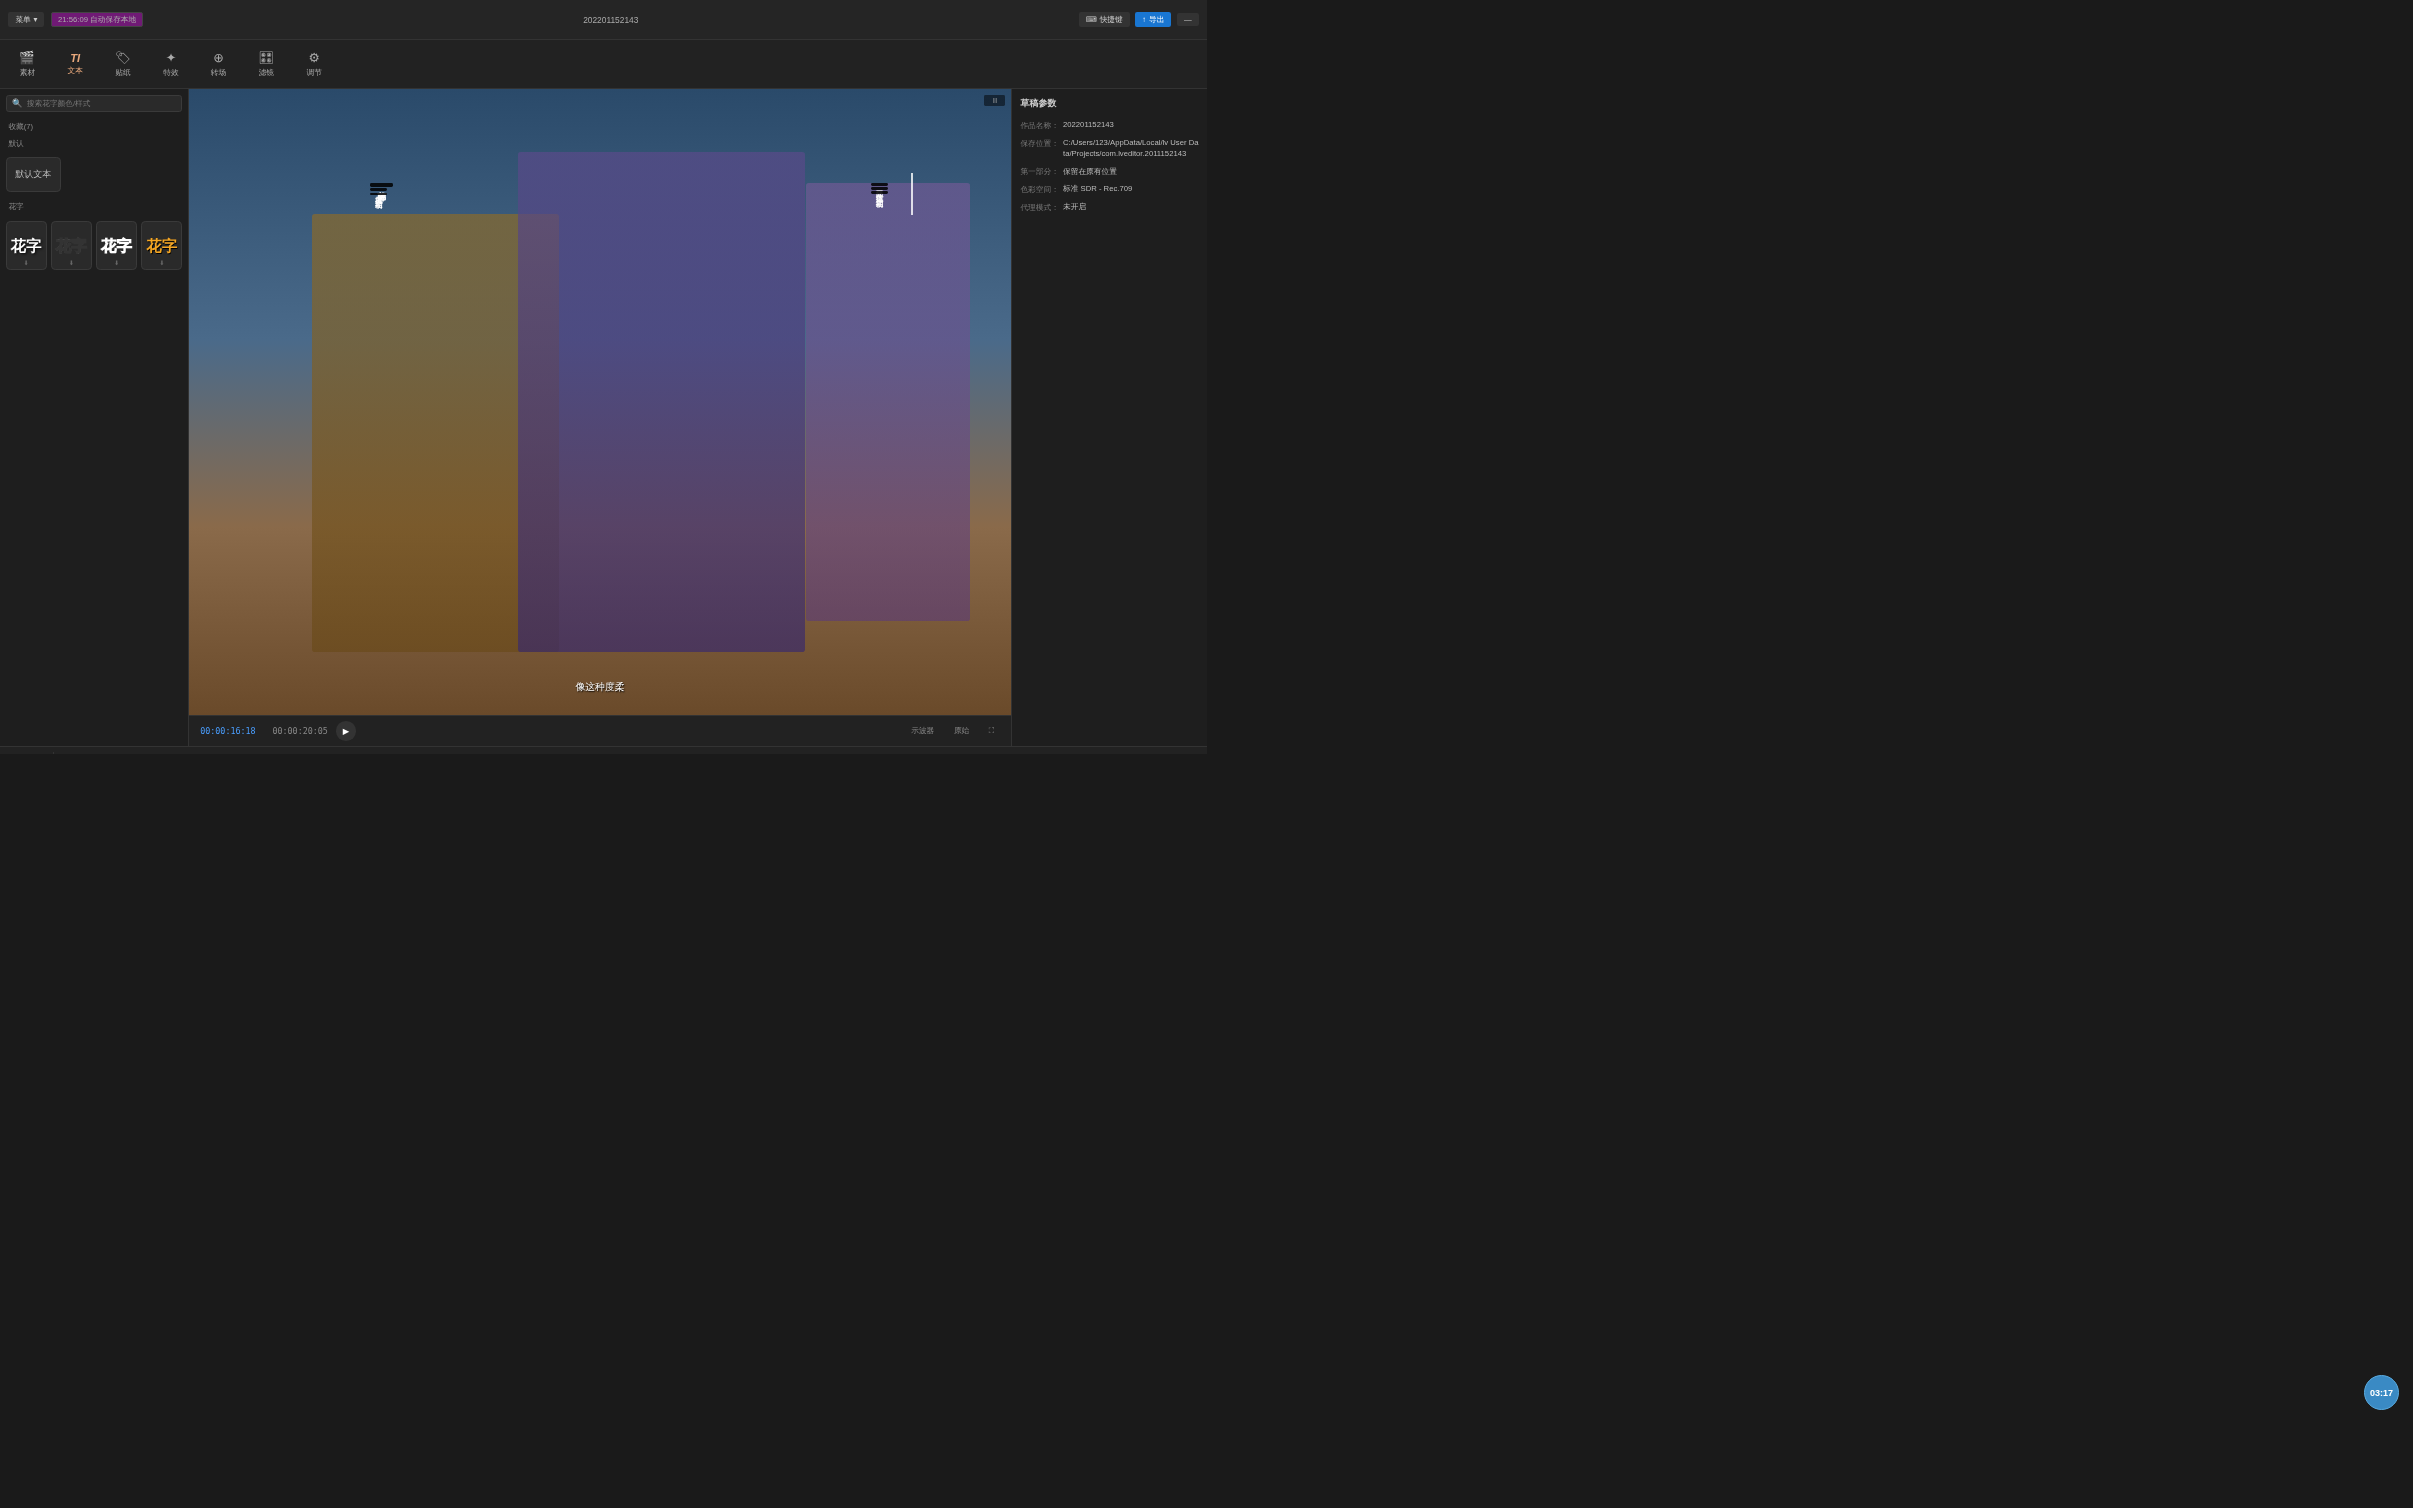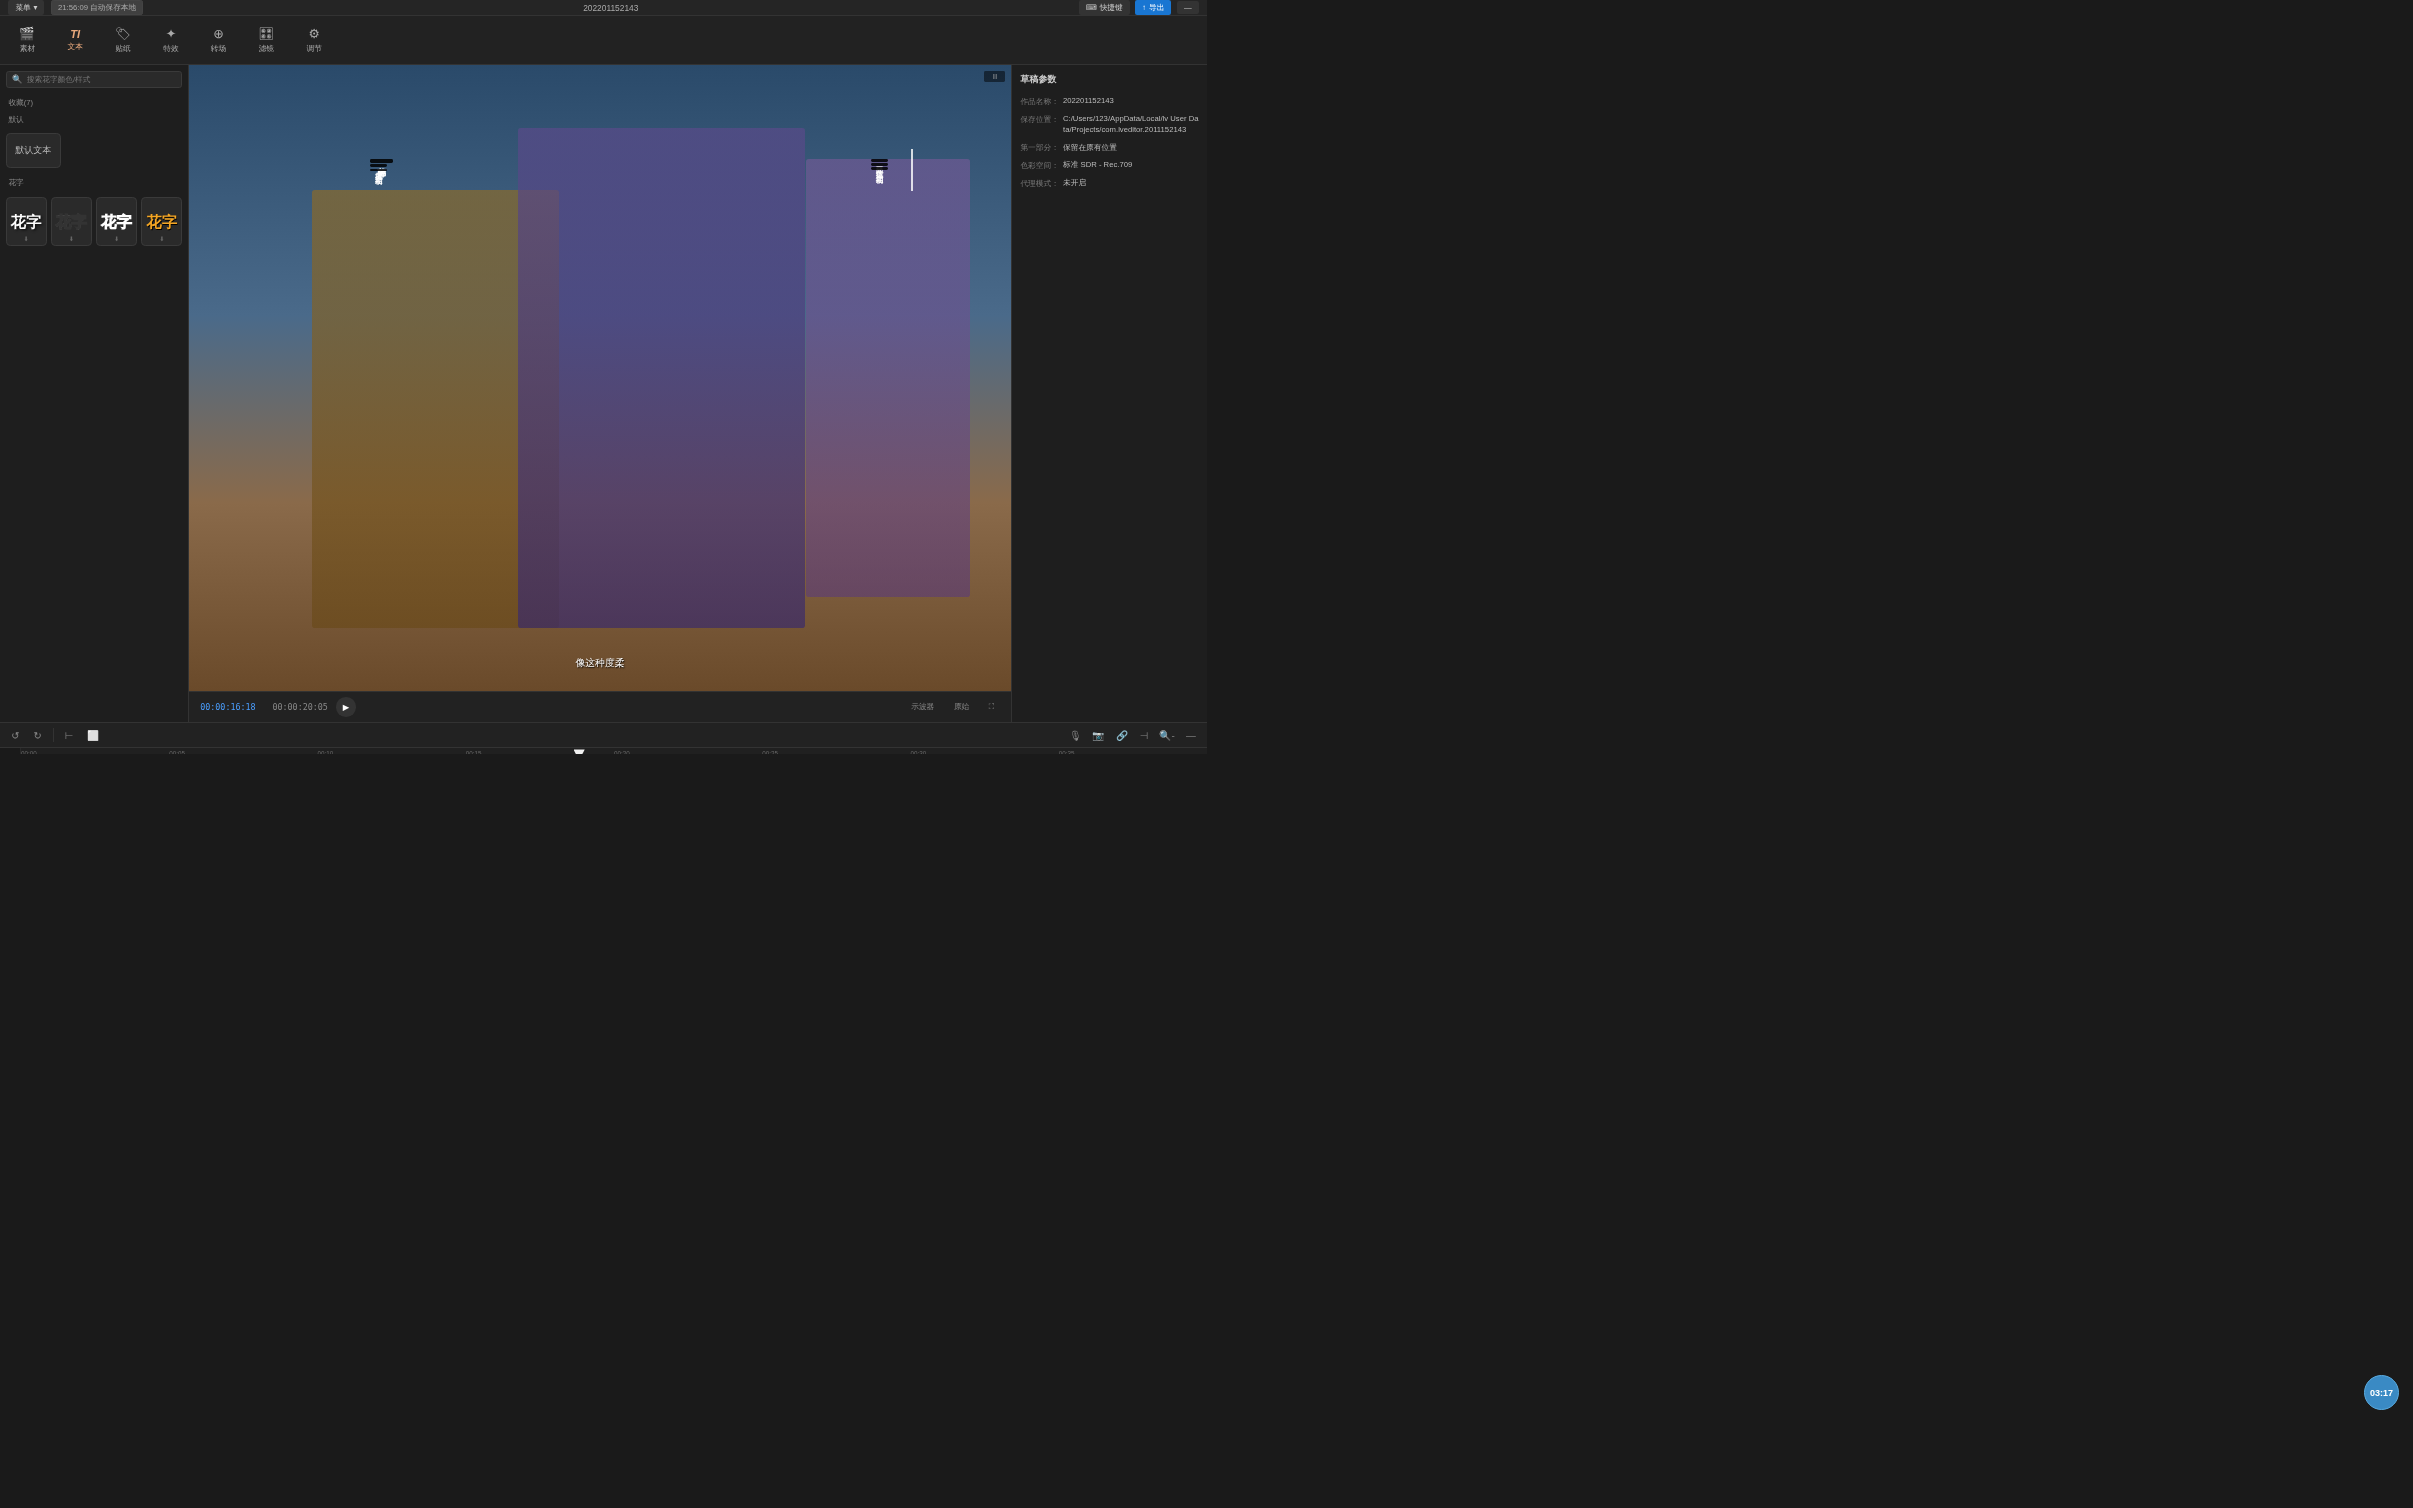--- a/index.html
+++ b/index.html
@@ -8,21 +8,21 @@
       height: 754px;
       background: #1a1a1a;
       font-family: 'Microsoft YaHei', SimHei, sans-serif;
       color: #ccc;
       overflow: hidden;
       font-size: 8.4px;
     }
 
     
     .top-bar {
-      height: 16px;
+      height: 40px;
       background: #252525;
       display: flex;
       align-items: center;
       justify-content: space-between;
       padding: 0 8.4px;
       border-bottom: 0.7px solid #333;
     }
     .top-bar-left { display: flex; align-items: center; gap: 7px; }
     .top-bar-center { color: #aaa; font-size: 8.4px; }
     .top-bar-right { display: flex; align-items: center; gap: 5.6px; }
@@ -33,21 +33,21 @@
       padding: 2.1px 7px;
       border-radius: 2.1px;
       font-size: 7.7px;
       cursor: pointer;
       display: flex; align-items: center; gap: 2.8px;
     }
     .top-menu-btn.blue {
       background: #1976d2;
       color: #fff;
     }
-    .draft-label { background: #404040; border: 0.7px solid #444; border-radius: 2.1px; padding: 1.4px 5.6px; font-size: 7.7px; color: #aaa; }
+    .draft-label { background: #701a75; border: 0.7px solid #444; border-radius: 2.1px; padding: 1.4px 5.6px; font-size: 7.7px; color: #aaa; }
 
     
     .toolbar {
       height: 49px;
       background: #222;
       display: flex;
       align-items: center;
       padding: 0 14px;
       gap: 21px;
       border-bottom: 0.7px solid #333;

